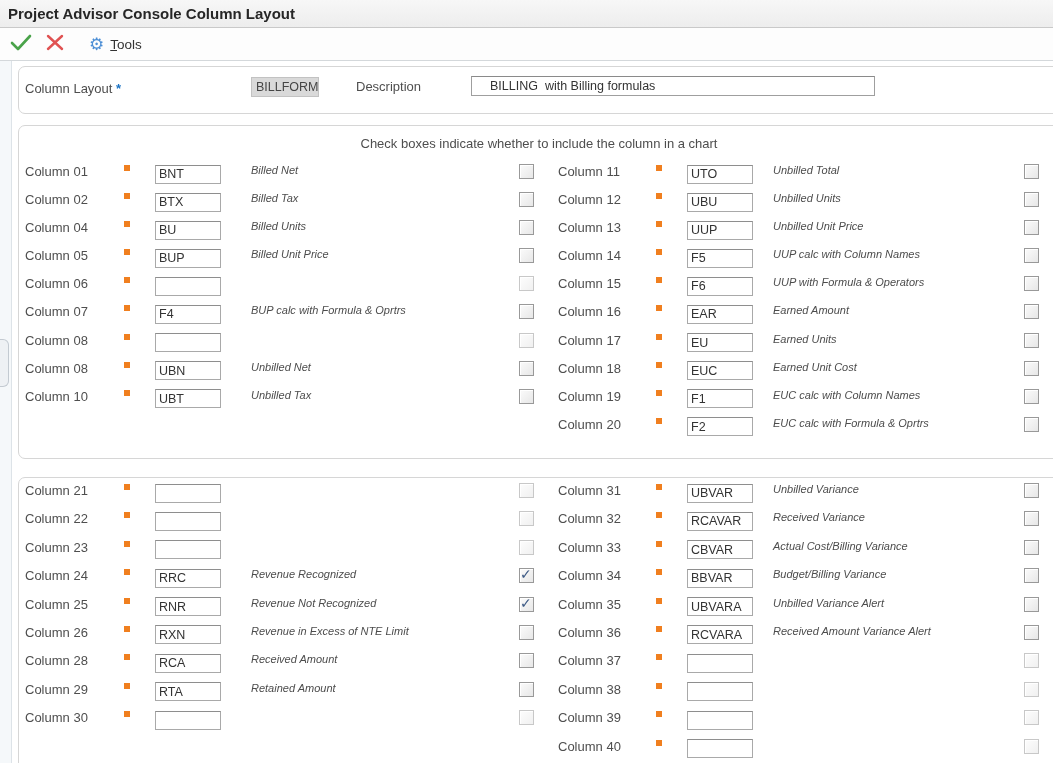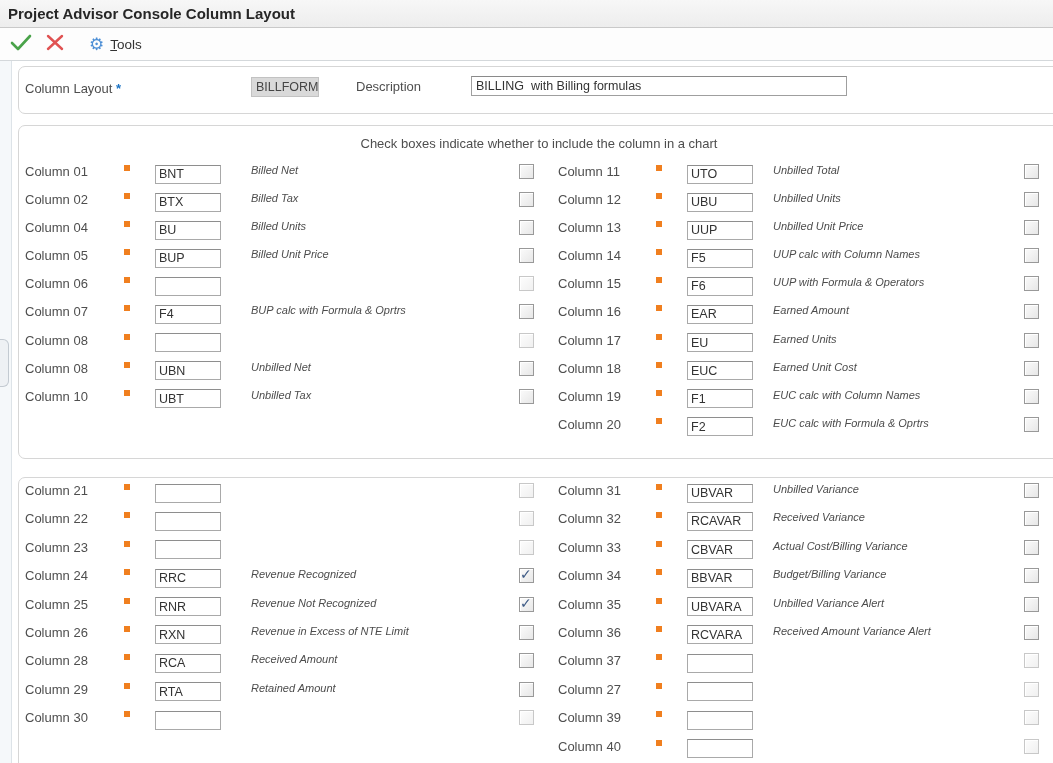--- a/index.html
+++ b/index.html
@@ -34,21 +34,21 @@
   .formband{top:66px;height:48px;}
   .panel1{top:125px;height:334px;}
   .panel2{top:477px;height:300px;}
 
   
   .fb-label{position:absolute;font-size:13px;color:#4e4e4e;top:14px;}
   .req{color:#1b73c4;font-weight:bold;}
   .billform{position:absolute;left:232px;top:10px;width:62px;height:18px;background:#d9d9d9;
     border:1px solid #c2c2c2;font-size:12.5px;color:#454545;line-height:18px;padding-left:4px;}
   .desc-input{position:absolute;left:452px;top:9px;width:366px;height:18px;border:1px solid #9f9f9f;
-    border-top-color:#8a8a8a;font-size:12.5px;color:#333;padding:0 4px;
+    border-top-color:#8a8a8a;font-size:12.5px;color:#333;padding:0 18px;
     font-family:"Liberation Sans","DejaVu Sans",sans-serif;}
 
   
   .note{text-align:center;font-size:13px;color:#4e4e4e;margin:10px 0 13px;}
   .cols{display:grid;grid-template-columns:538px 1fr;}
   .rows2{padding-top:5px;}
   .row{height:28.1px;display:flex;align-items:flex-start;}
   .panel2 .row{height:28.4px;}
   .rlabel{width:98px;padding-left:6px;font-size:13px;color:#4e4e4e;flex:none;}
   .colR .rlabel{padding-left:1px;width:97px;}
@@ -436,21 +436,21 @@
   <div class="row">
     <span class="rlabel">Column 37</span>
     <span class="fieldwrap">
       <input class="code-input" type="text" value="" style="">
     </span>
     <span class="rdesc"></span>
     <span class="cb dim"></span>
   </div>
 
   <div class="row">
-    <span class="rlabel">Column 27</span>
+    <span class="rlabel">Column 38</span>
     <span class="fieldwrap">
       <input class="code-input" type="text" value="" style="">
     </span>
     <span class="rdesc"></span>
     <span class="cb dim"></span>
   </div>
 
   <div class="row">
     <span class="rlabel">Column 39</span>
     <span class="fieldwrap">

